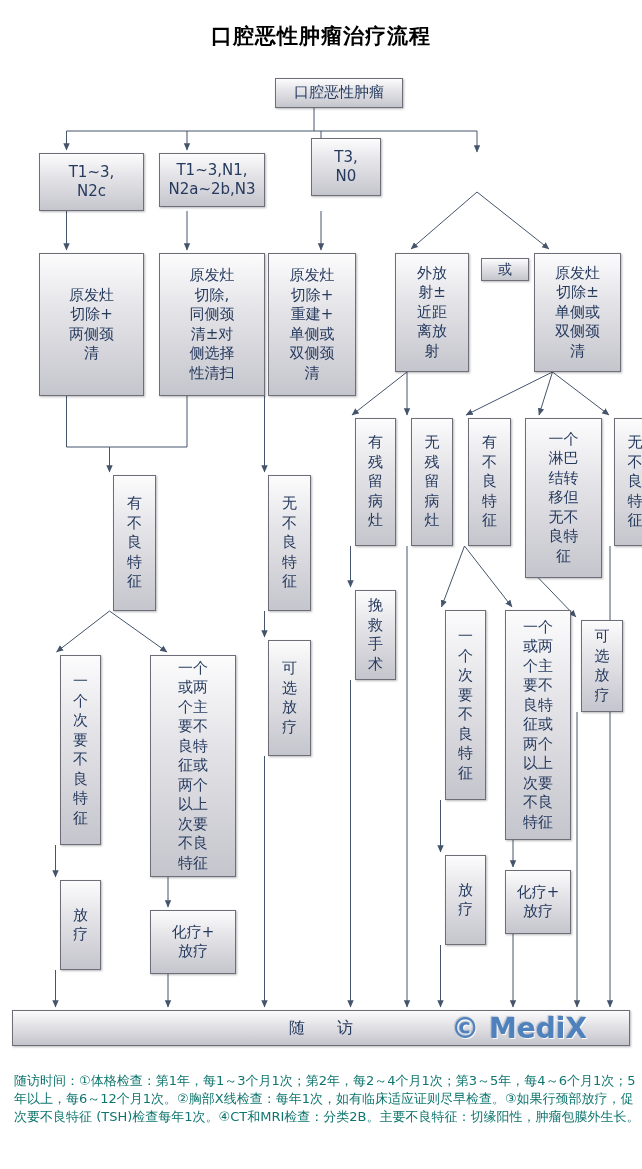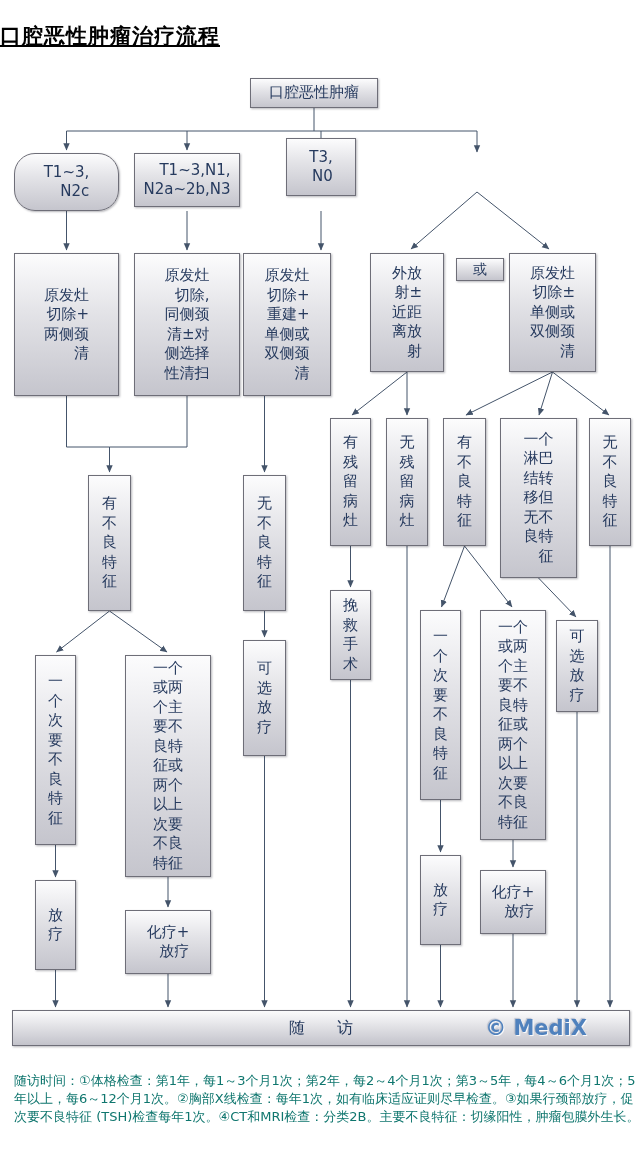--- a/index.html
+++ b/index.html
@@ -1,32 +1,32 @@
 <!DOCTYPE html>
 <html><head>
 <meta charset="utf-8">
 <style>
   * { margin:0; padding:0; box-sizing:border-box; }
   html,body { background:#ffffff; }
   body { font-family:"DejaVu Sans","Liberation Sans",sans-serif; }
   .canvas { position:relative; width:642px; height:1169px; background:#ffffff; overflow:hidden; }
-  .title { position:absolute; top:22px; left:0; width:100%; 
-           font-size:21px; font-weight:bold; color:#000; letter-spacing:1px;text-decoration:underline; }
+  .title { position:absolute; top:22px; left:0; width:100%; text-align:center;
+           font-size:21px; font-weight:bold; color:#000; letter-spacing:1px; }
   .wires { position:absolute; left:0; top:0; z-index:1; }
   .node { position:absolute; z-index:2; display:flex; align-items:center; justify-content:center;
-          text-align:right; white-space:pre-line; font-size:15px; line-height:1.3; color:#263a5e;
+          text-align:center; white-space:pre-line; font-size:15px; line-height:1.3; color:#263a5e;
           background:linear-gradient(180deg,#fcfcfd 0%,#e4e4e8 40%,#c5c5cd 100%);
-          border:1px solid #6e6e78; box-shadow:1px 1px 2px rgba(50,50,60,0.35); }
+          border:1px solid #6e6e78; box-shadow:1px 1px 2px rgba(50,50,60,0.35);margin-left:25px; }
   .node.small { font-size:14px; }
   .bar { position:absolute; left:12px; top:1010px; width:618px; height:36px; z-index:2;
          display:flex; align-items:center; justify-content:center; font-size:16px; color:#263a5e;
          background:linear-gradient(180deg,#fbfbfc 0%,#e2e2e6 45%,#c3c3cb 100%);
          border:1px solid #6e6e78; box-shadow:1px 1px 2px rgba(50,50,60,0.35); }
   .watermark { position:absolute; right:42px; top:50%; transform:translateY(-50%);
-               font-size:21px; font-weight:bold; color:#4f81bd;
+               font-size:28px; font-weight:bold; color:#4f81bd;
                text-shadow:1px 1px 0 rgba(255,255,255,0.85), -1px -1px 1px rgba(30,60,110,0.25); }
   .footnote { position:absolute; left:14px; top:1072px; width:622px; z-index:2;
               color:#0f766e; font-size:13px; line-height:1.38; }
   .footnote div { white-space:nowrap; }
 </style>
 </head>
 <body>
 
 <div class="canvas">
 
@@ -89,21 +89,21 @@
       <line x1="407" y1="546" x2="407" y2="1007" marker-end="url(#arr)"></line>
       <line x1="440.5" y1="945" x2="440.5" y2="1007" marker-end="url(#arr)"></line>
       <line x1="513" y1="934" x2="513" y2="1007" marker-end="url(#arr)"></line>
       <line x1="577" y1="712" x2="577" y2="1007" marker-end="url(#arr)"></line>
       <line x1="610" y1="546" x2="610" y2="1007" marker-end="url(#arr)"></line>
     </g>
   </svg>
 
   <div class="node" style="left:250px;top:78px;width:128px;height:30px;">口腔恶性肿瘤</div>
 
-  <div class="node" style="left:14px;top:153px;width:105px;height:58px;border-radius:21px;">T1~3,
+  <div class="node" style="left:14px;top:153px;width:105px;height:58px;">T1~3,
 N2c</div>
   <div class="node" style="left:134px;top:153px;width:106px;height:54px;">T1~3,N1,
 N2a~2b,N3</div>
   <div class="node" style="left:286px;top:138px;width:70px;height:58px;">T3,
 N0</div>
 
   <div class="node" style="left:14px;top:253px;width:105px;height:143px;">原发灶
 切除+
 两侧颈
 清</div>

